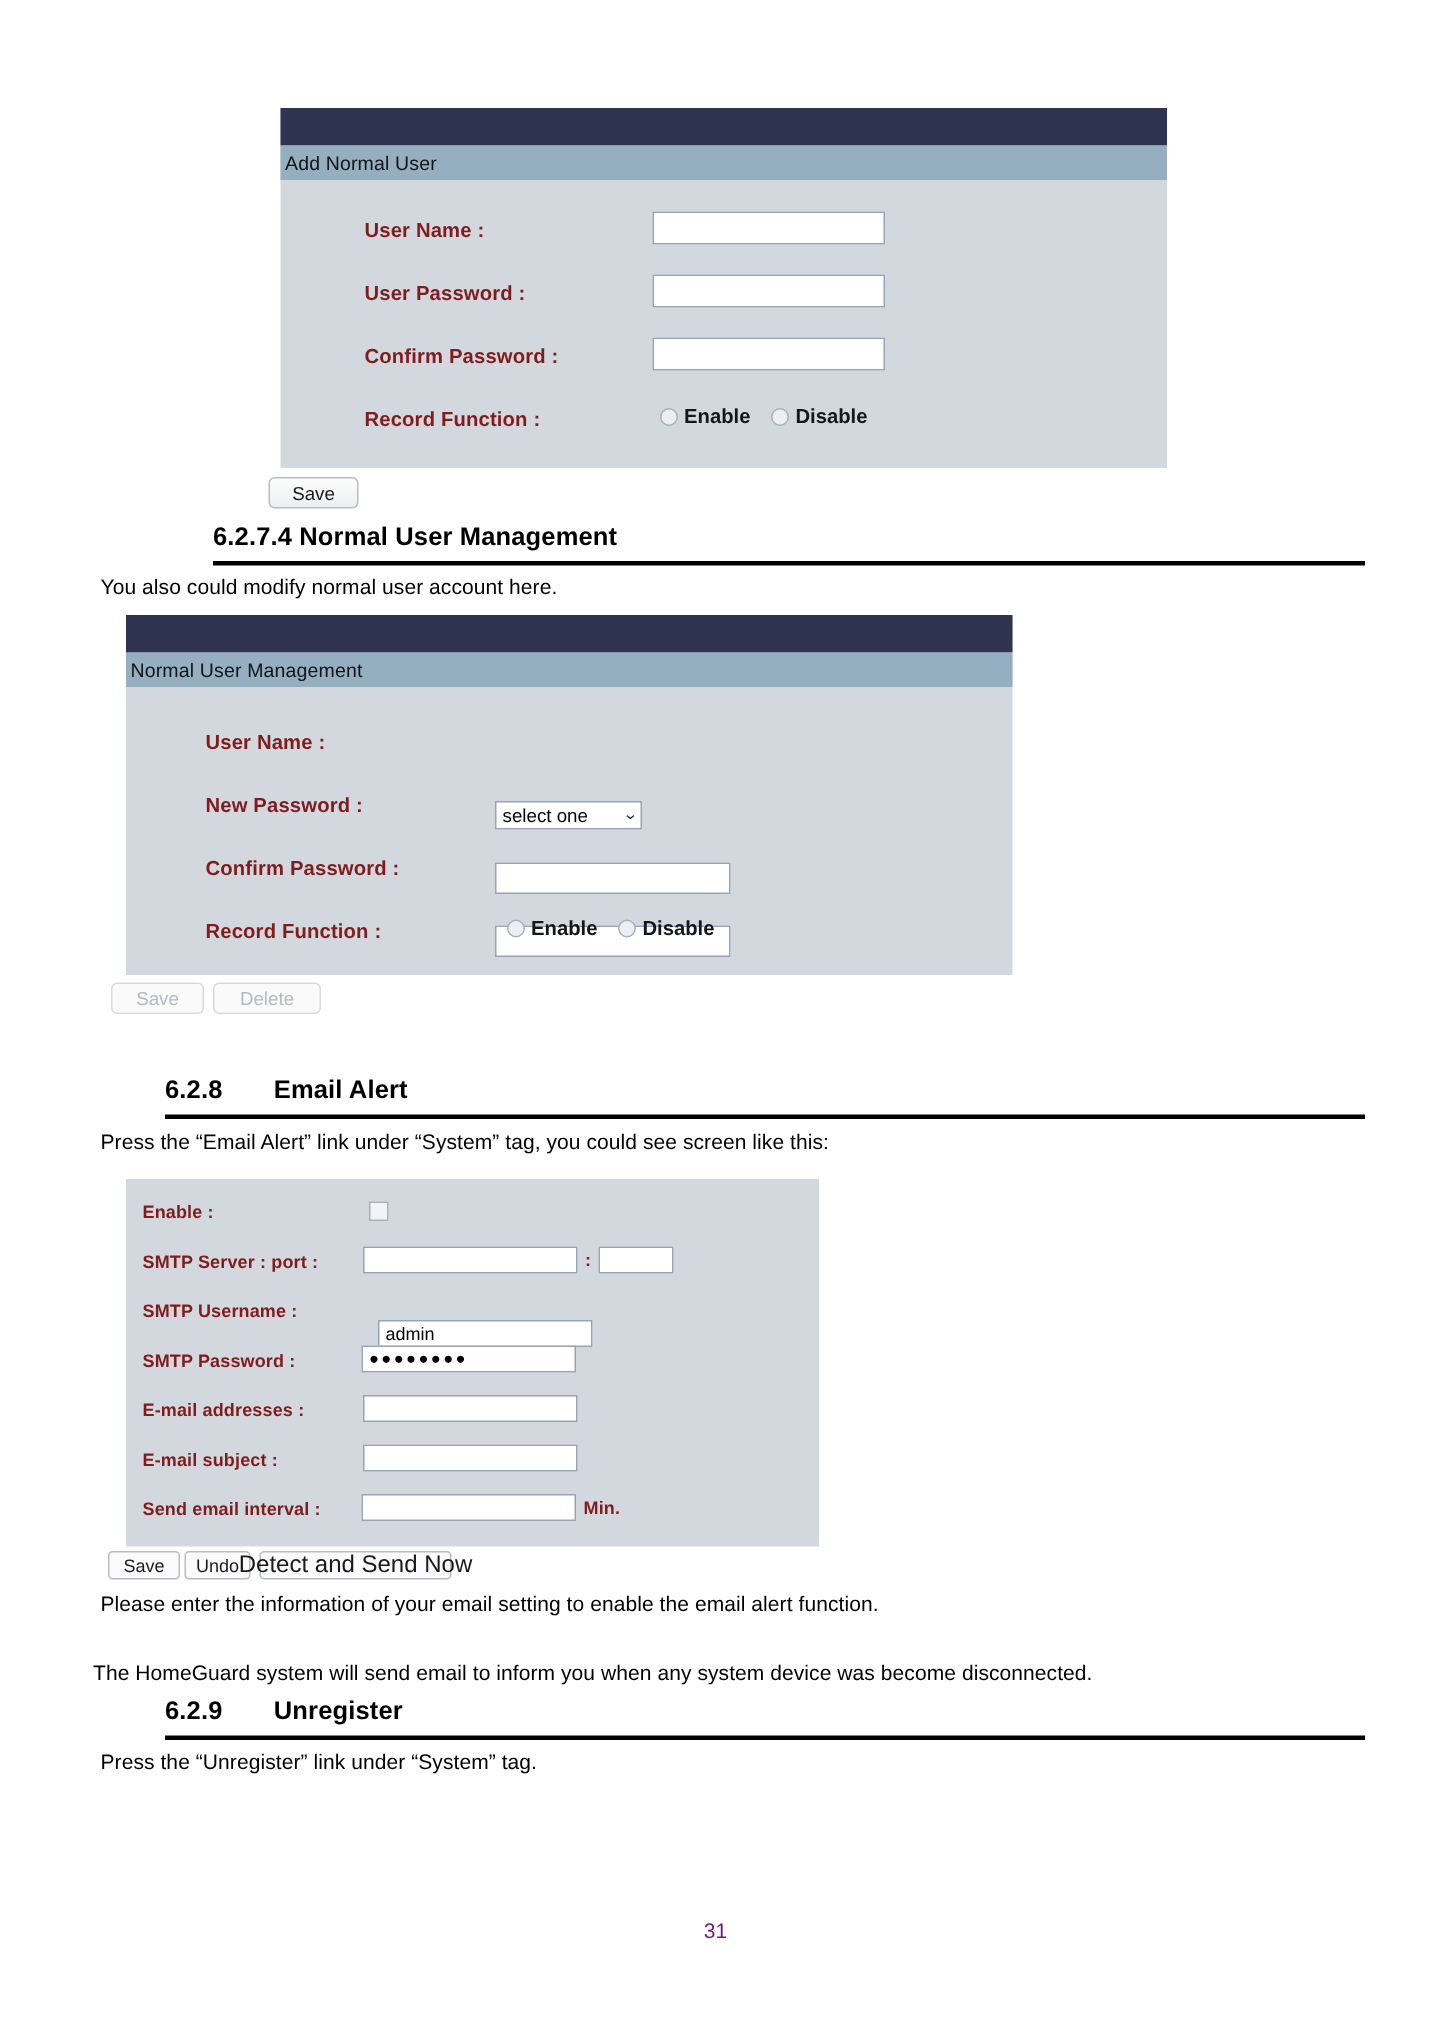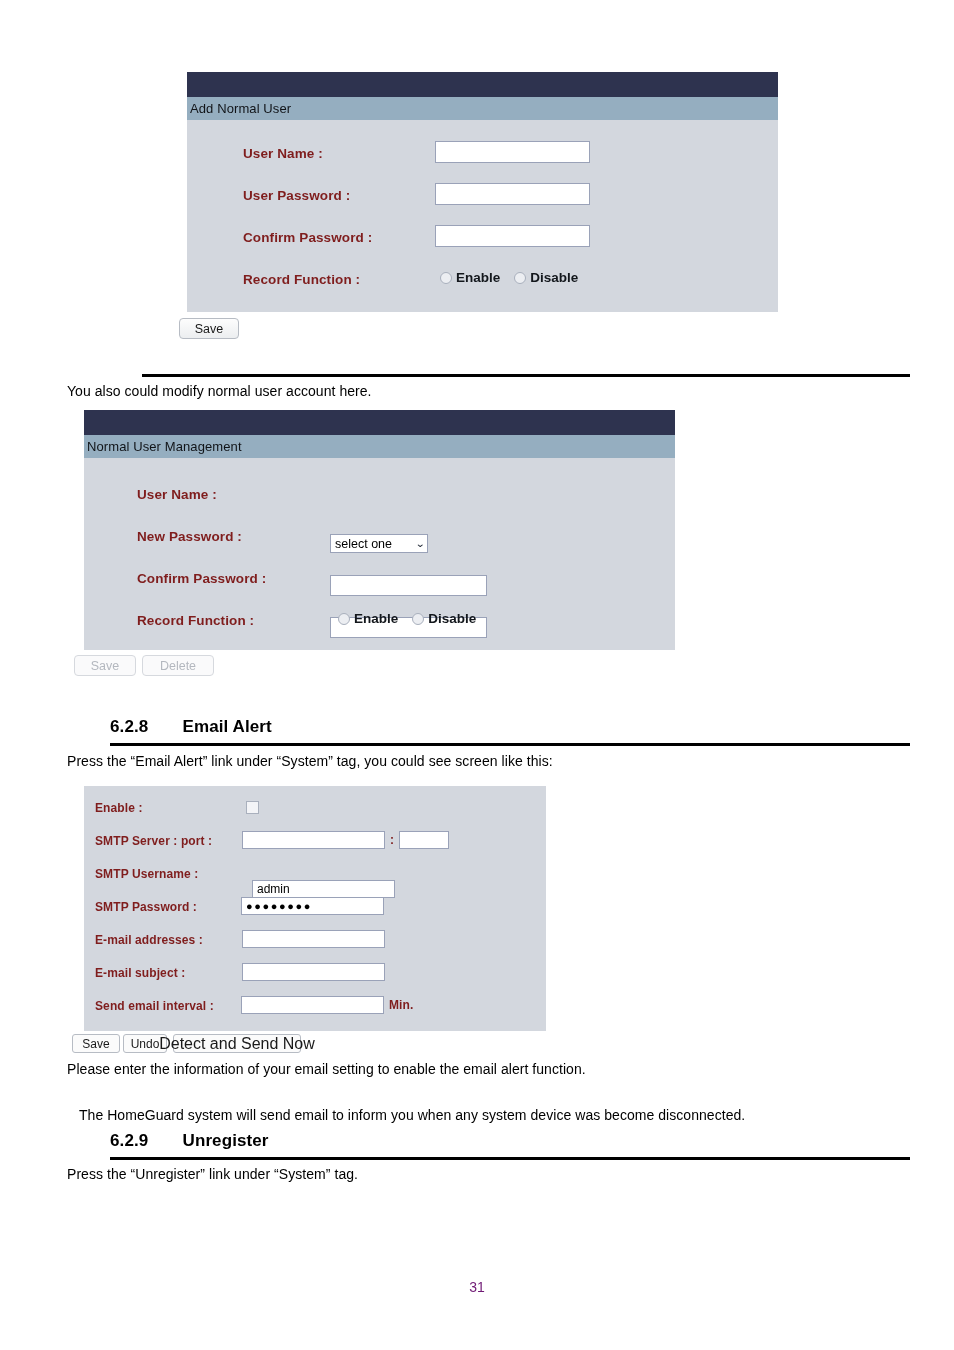--- a/index.html
+++ b/index.html
@@ -235,20 +235,23 @@
         <span class="radio-label">Disable</span>
       </div>
 
     </div>
   </div>
 
   <div class="btn" style="left:179px; top:318px; width:60px;">
     <span>Save</span>
   </div>
 
+  <div class="heading" style="left:142px; top:348px;">
+    <span class="num">6.2.7.4</span><span> </span><span>Normal User Management</span>
+  </div>
   <div class="hrule" style="left:142px; top:374px; width:768px;"></div>
 
   <div class="para" style="left:67px; top:383px;">You also could modify normal user account here.</div>
 
   <div class="panel" style="left:84px; top:410px; width:591px; height:240px;">
     <div class="panel-topbar" style="height:25px;"></div>
     <div class="panel-titlebar" style="height:23px;">
       <span class="panel-title">Normal User Management</span>
     </div>
     <div class="panel-body" style="height:192px;">
@@ -366,21 +369,21 @@
   </div>
   <div class="btn flat" style="left:123px; top:1034px; width:44px; height:19px; font-size:12px;">
     <span>Undo</span>
   </div>
   <div class="btn flat" style="left:173px; top:1034px; width:128px; height:19px; font-size:16px;">
     <span>Detect and Send Now</span>
   </div>
 
   <div class="para" style="left:67px; top:1061px;">Please enter the information of your email setting to enable the email alert function.</div>
 
-  <div class="para" style="left:79px; top:1107px;">The HomeGuard system will send email to inform you when any system device was become disconnected.</div>
+  <div class="para" style="left:62px; top:1107px;">The HomeGuard system will send email to inform you when any system device was become disconnected.</div>
 
   <div class="heading" style="left:110px; top:1131px;">
     <span class="num">6.2.9</span><span>  </span><span>Unregister</span>
   </div>
   <div class="hrule" style="left:110px; top:1157px; width:800px;"></div>
 
   <div class="para" style="left:67px; top:1166px;">Press the “Unregister” link under “System” tag.</div>
 
   <div class="pagenum" style="left:0; top:1279px; width:954px;">31</div>
 

